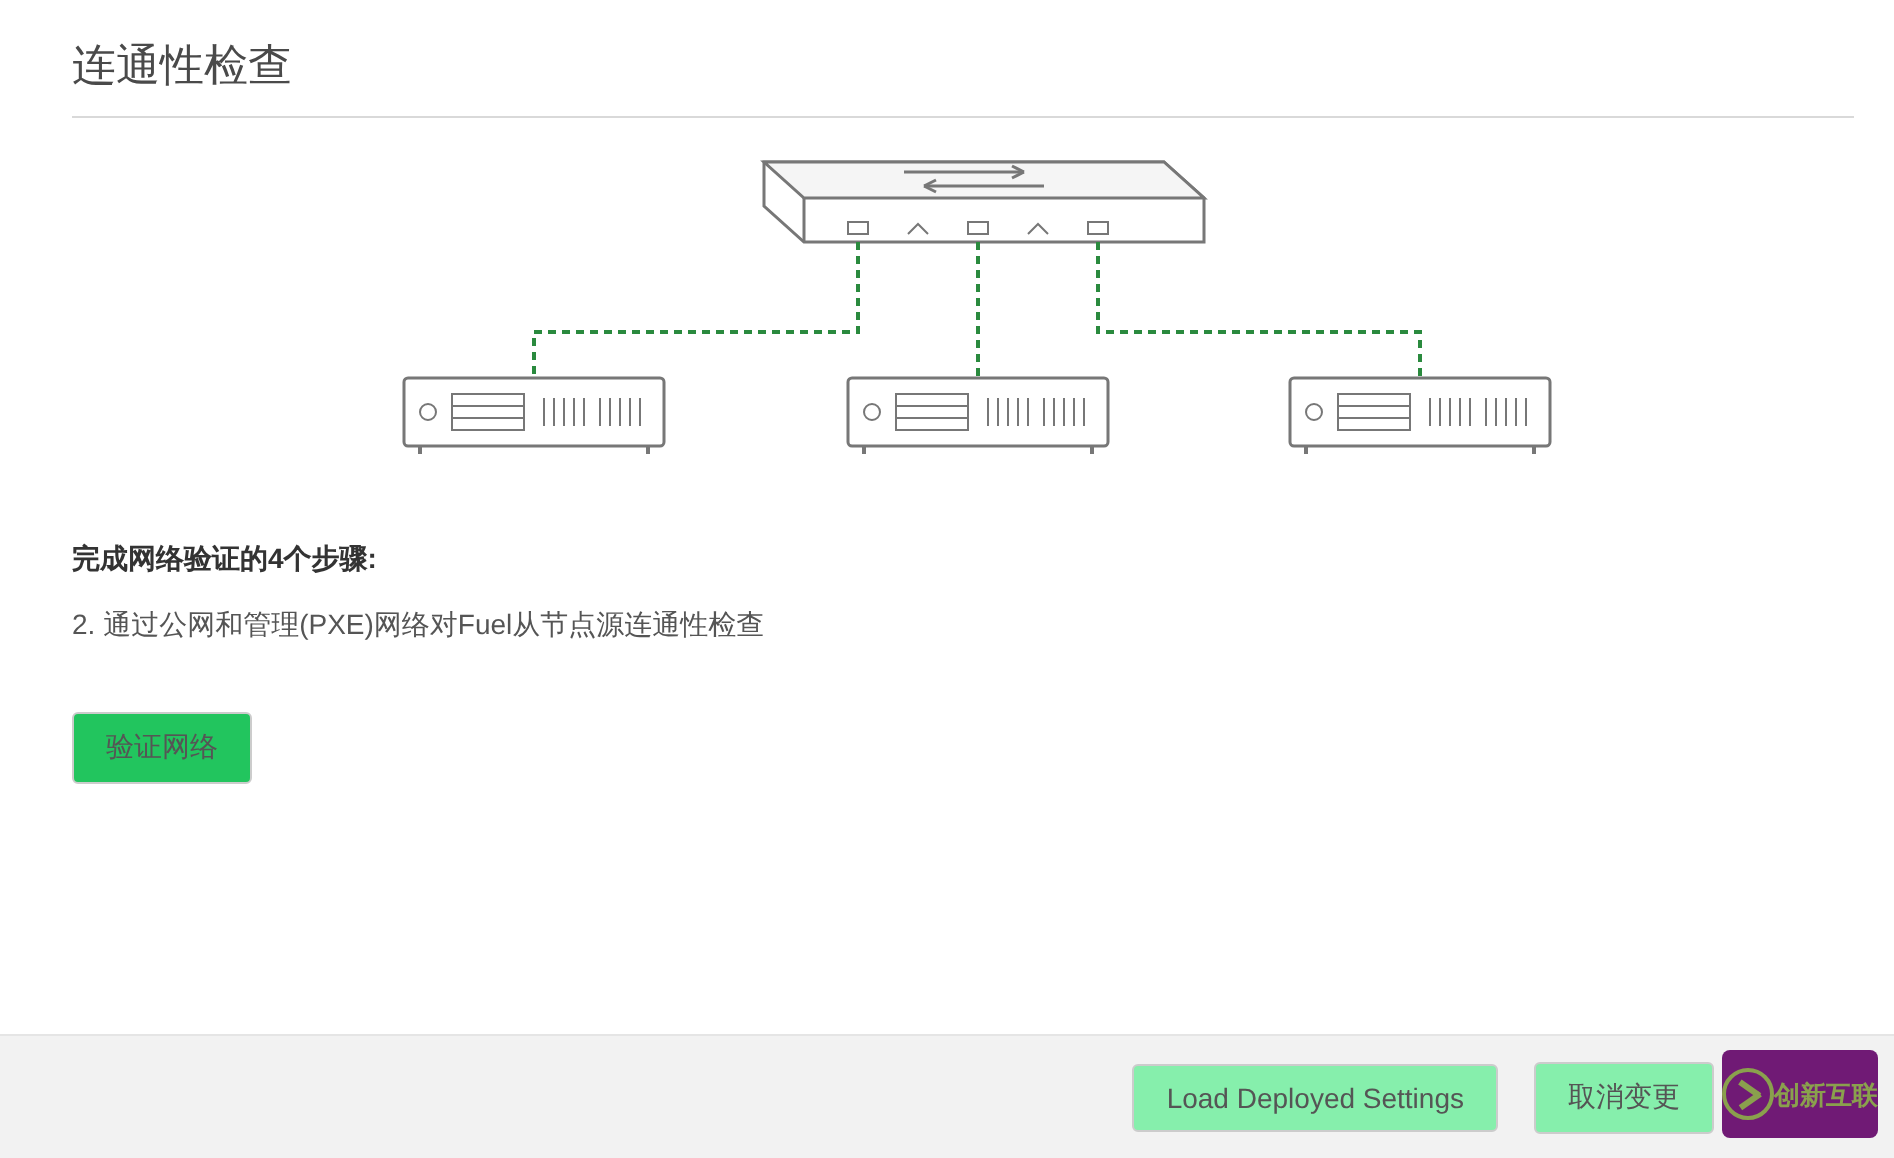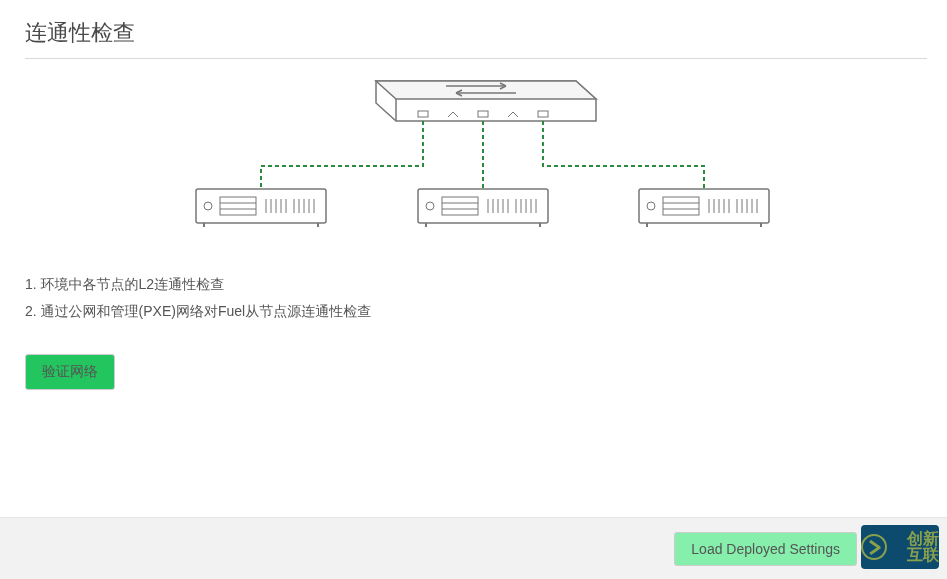--- a/index.html
+++ b/index.html
@@ -6,21 +6,21 @@
   body {
     font-family: "Helvetica Neue", Arial, "Microsoft YaHei", sans-serif;
     background: #fff;
     color: #333;
     width: 947px;
     height: 579px;
     position: relative;
     overflow: hidden;
   }
   .content {
-    padding: 18px 20px 0 25px;
+    padding: 18px 20px 0 36px;
   }
   .page-title {
     font-size: 22px;
     font-weight: 400;
     color: #4a4a4a;
     padding-bottom: 10px;
     border-bottom: 1px solid #d9d9d9;
     margin-bottom: 12px;
   }
   .diagram-wrap {
@@ -72,26 +72,26 @@
   .footer .btn {
     background: #86efac;
   }
   .logo-badge {
     position: absolute;
     right: 8px;
     bottom: 10px;
     width: 78px;
     height: 44px;
     border-radius: 4px;
-    background: #0c4a6e;
+    background: #701a75;
     display: flex;
     align-items: center;
     justify-content: center;
-    gap: 20px;
-    font-size: 16px;
+    gap: 0;
+    font-size: 13px;
     color: #8aa04d;
     font-weight: 700;
   }
   .logo-mark {
     width: 26px;
     height: 26px;
     border-radius: 50%;
     border: 2.5px solid #8aa04d;
     position: relative;
     flex-shrink: 0;
@@ -211,28 +211,29 @@
             <line x1="113" y1="10" x2="113" y2="24"></line>
             <line x1="118" y1="10" x2="118" y2="24"></line>
           </g>
           <line x1="8" y1="34" x2="8" y2="38" stroke="#777" stroke-width="2"></line>
           <line x1="122" y1="34" x2="122" y2="38" stroke="#777" stroke-width="2"></line>
         </g>
       </g>
     </svg>
   </div>
 
+  <div class="steps-heading">完成网络验证的4个步骤:</div>
   <ol class="steps-list">
-    <li>1. 环境中各节点的L2连通性检查</li>
     <li>2. 通过公网和管理(PXE)网络对Fuel从节点源连通性检查</li>
   </ol>
 
   <button class="btn">验证网络</button>
 </div>
 
 <div class="footer">
   <button class="btn">Load Deployed Settings</button>
+  <button class="btn">取消变更</button>
 </div>
 
 <div class="logo-badge">
   <div class="logo-mark"></div>
   <div class="logo-text">创新互联</div>
 </div>
 
 </body></html>

